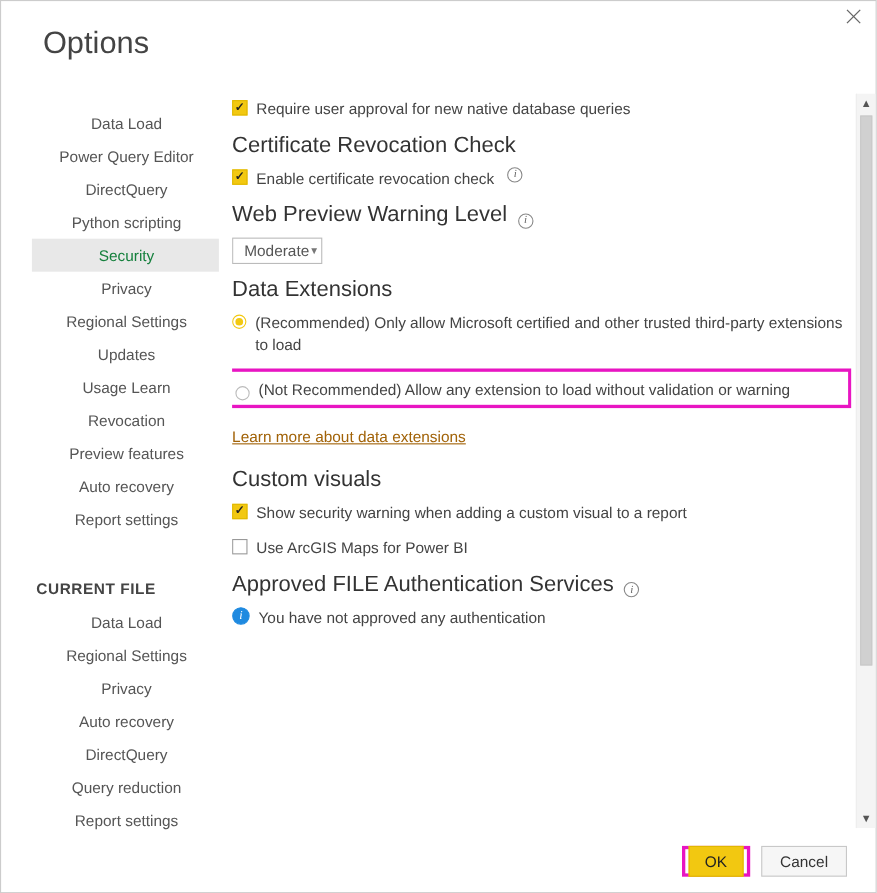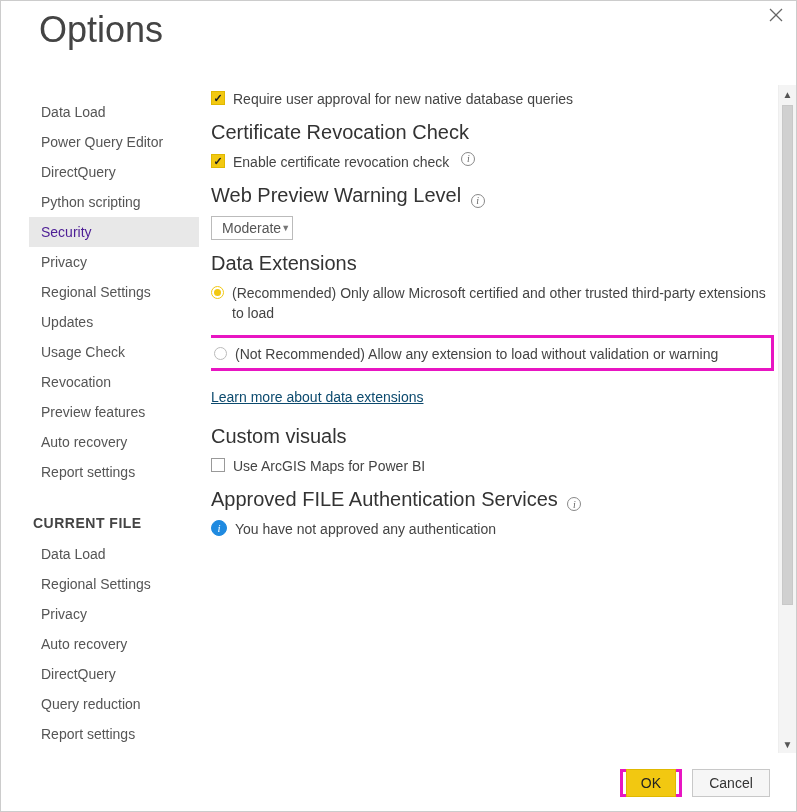--- a/index.html
+++ b/index.html
@@ -23,24 +23,24 @@
   .close-btn {
     position: absolute;
     top: 6px;
     right: 10px;
     width: 18px;
     height: 18px;
     cursor: pointer;
     color: #666;
   }
   .title {
-    font-size: 36px;
+    font-size: 28px;
     font-weight: 300;
     color: #444;
-    padding: 8px 0 0 38px;
+    padding: 22px 0 0 38px;
   }
   .body {
     display: flex;
     position: absolute;
     top: 84px;
     left: 0;
     right: 0;
     bottom: 58px;
   }
   .sidebar {
@@ -48,31 +48,32 @@
     padding-left: 28px;
     padding-top: 12px;
   }
   .side-group {
     font-size: 14px;
     font-weight: 600;
     color: #444;
     letter-spacing: 0.5px;
     margin: 14px 0 8px 4px;
   }
-  .side-group.second { margin-top: 28px; }
+  .side-group.second { margin-top: 40px; }
   .side-item {
     padding: 5px 10px 5px 12px;
     color: #555;
     cursor: pointer;
     font-size: 14px;
     line-height: 20px;
+    text-align: center;
   }
   .side-item.selected {
     background: #e8e8e8;
-    color: #4c1d95;
+    color: #15803d;
   }
   .content {
     flex: 1;
     position: relative;
     padding: 6px 24px 0 20px;
     overflow: hidden;
   }
   .scroll-area {
     position: absolute;
     top: 0; left: 12px; right: 22px; bottom: 0;
@@ -167,21 +168,21 @@
     color: #555;
     font-size: 14px;
     cursor: pointer;
     margin-bottom: 12px;
   }
   .select .caret {
     font-size: 9px;
     color: #777;
   }
   .link {
-    color: #0c4a6e;
+    color: #a16207;
     text-decoration: underline;
     cursor: pointer;
     display: inline-block;
     margin: 12px 0 14px 0;
   }
   .highlight-box {
     border: 3px solid #e815c2;
     padding: 4px 6px 2px 6px;
     margin: 2px 0 6px -6px;
   }
@@ -252,21 +253,21 @@
     <div class="sidebar">
       <div id="side-list-1">
           <div class="side-item">Data Load</div>
           <div class="side-item">Power Query Editor</div>
           <div class="side-item">DirectQuery</div>
           <div class="side-item">Python scripting</div>
           <div class="side-item selected">Security</div>
           <div class="side-item">Privacy</div>
           <div class="side-item">Regional Settings</div>
           <div class="side-item">Updates</div>
-          <div class="side-item">Usage Check</div>
+          <div class="side-item">Usage Learn</div>
           <div class="side-item">Revocation</div>
           <div class="side-item">Preview features</div>
           <div class="side-item">Auto recovery</div>
           <div class="side-item">Report settings</div>
         </div>
       <div class="side-group second">CURRENT FILE</div>
       <div id="side-list-2">
           <div class="side-item">Data Load</div>
           <div class="side-item">Regional Settings</div>
           <div class="side-item">Privacy</div>
@@ -300,28 +301,32 @@
           <span>Moderate</span>
           <span class="caret">▼</span>
         </div>
 
         <div class="sect-title">Data Extensions</div>
         <div class="row">
           <span class="radio selected"></span>
           <span>(Recommended) Only allow Microsoft certified and other trusted third-party extensions to load</span>
         </div>
         <div class="highlight-box">
-          <div class="row" style="margin:2px 0;">
+          <div class="row" style="margin:2px 0;align-items:flex-end;">
             <span class="radio unselected"></span>
             <span>(Not Recommended) Allow any extension to load without validation or warning</span>
           </div>
         </div>
         <a class="link">Learn more about data extensions</a>
 
         <div class="sect-title">Custom visuals</div>
+        <div class="row">
+          <span class="checkbox checked"></span>
+          <span>Show security warning when adding a custom visual to a report</span>
+        </div>
 
         <div class="row">
           <span class="checkbox unchecked"></span>
           <span>Use ArcGIS Maps for Power BI</span>
         </div>
 
         <div class="sect-title">
           <span>Approved FILE Authentication Services</span>
           <span class="info-icon">i</span>
         </div>

